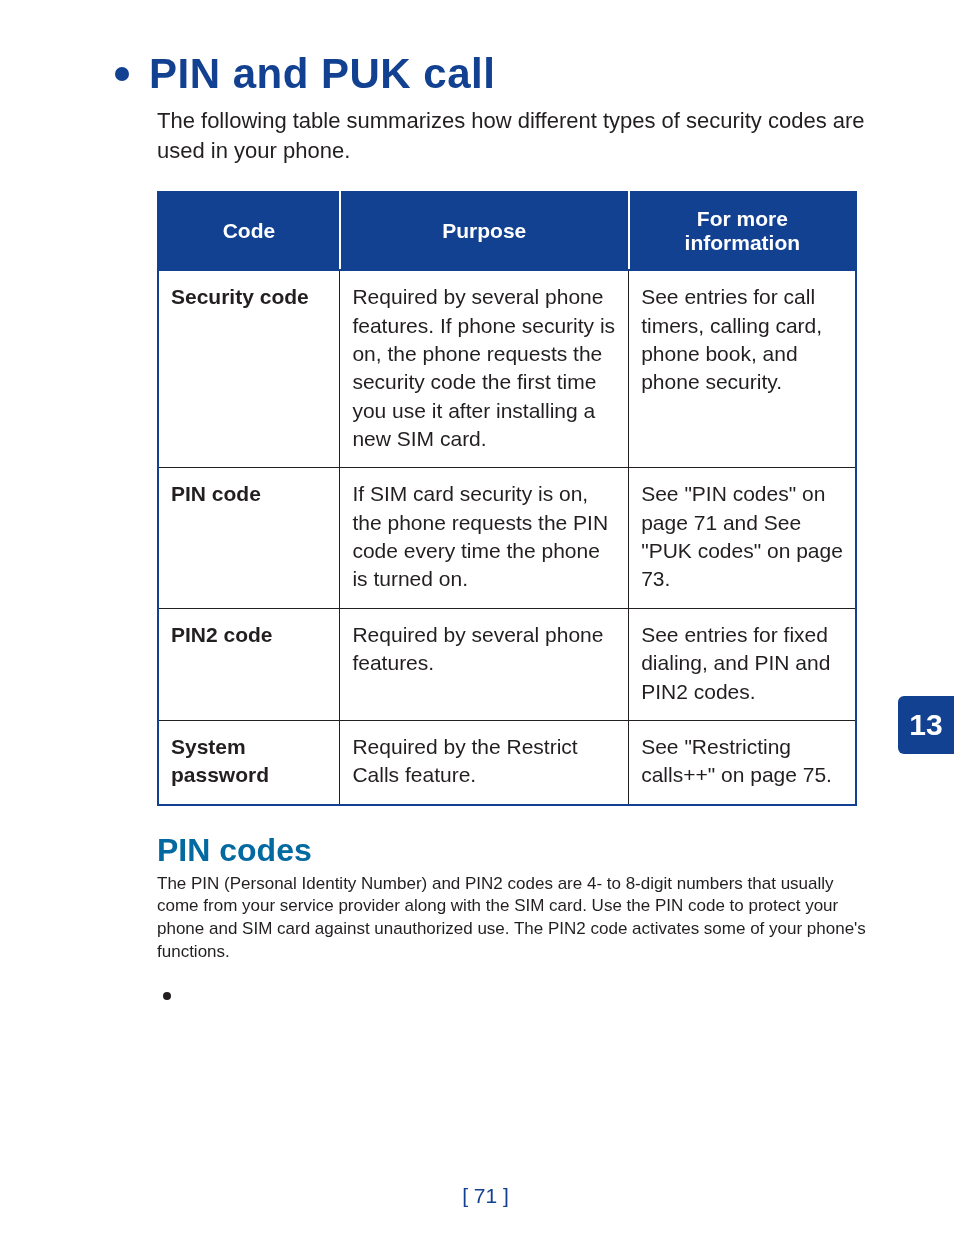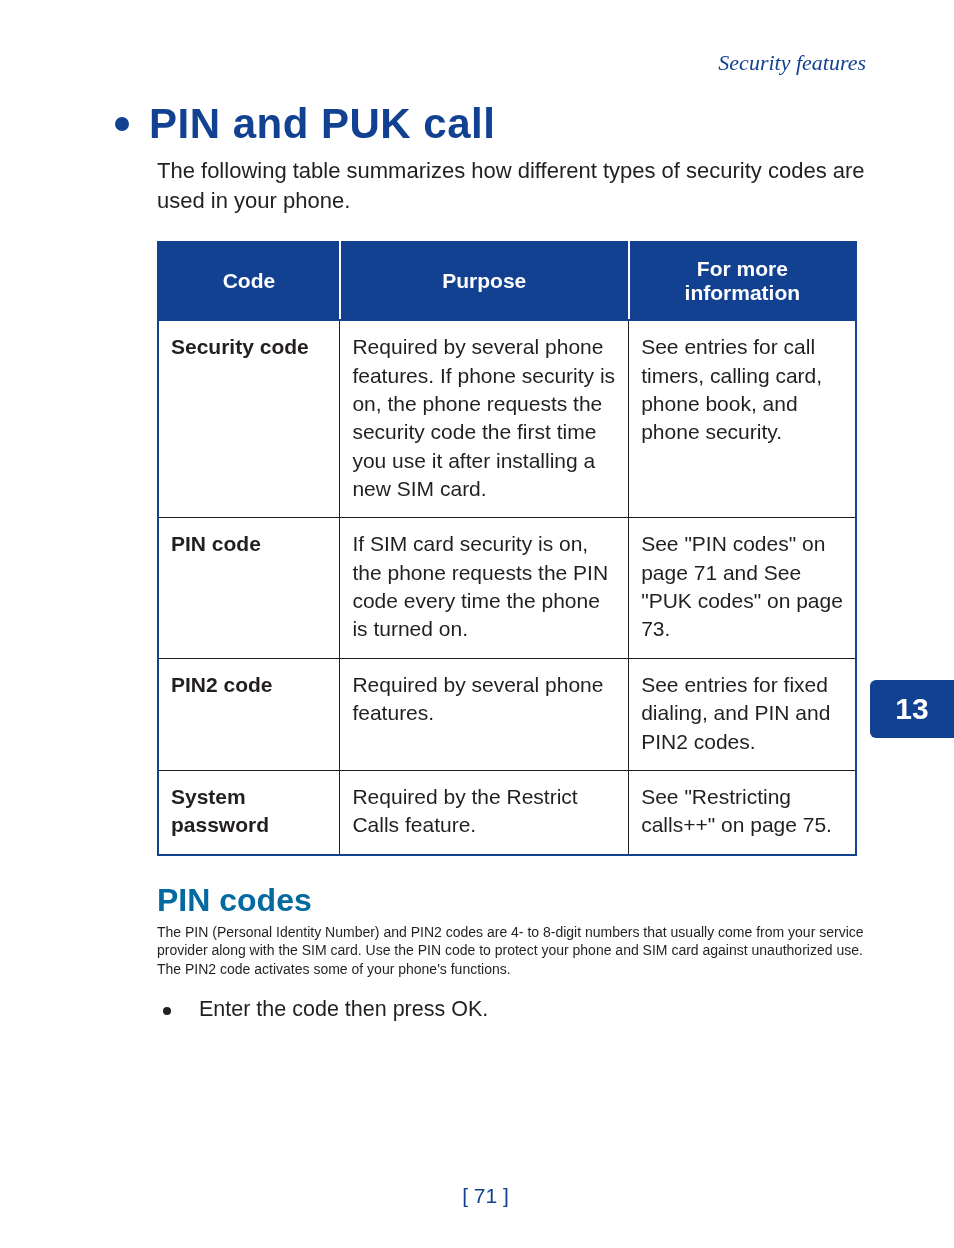--- a/index.html
+++ b/index.html
@@ -88,40 +88,40 @@
   .info-col { width: 215px; }
   .h2 {
     color: #0369a1;
     font-size: 32px;
     font-weight: 700;
     margin: 26px 0 4px 42px;
     font-family: "Trebuchet MS", "Segoe UI", Arial, sans-serif;
   }
   .body {
     margin: 0 0 18px 42px;
-    font-size: 14px;
+    font-size: 17px;
     line-height: 1.35;
     font-family: "Trebuchet MS", "Segoe UI", Arial, sans-serif;
   }
   .body .b { font-weight: 700; }
   .bullet-row {
     display: flex;
     margin: 0 0 0 42px;
     font-size: 21.5px;
     font-family: "Trebuchet MS", "Segoe UI", Arial, sans-serif;
   }
   .bullet-sm {
     width: 8px; height: 8px; border-radius: 50%;
     background: #231f20; margin: 10px 28px 0 6px; flex: 0 0 auto;
   }
   .chapter-tab {
     position: absolute;
     right: 0;
-    top: 680px;
-    width: 84px;
+    top: 696px;
+    width: 56px;
     height: 58px;
     background: #124191;
     color: #ffffff;
     font-size: 30px;
     font-weight: 700;
     display: flex;
     align-items: center;
     justify-content: center;
     border-top-left-radius: 6px;
     border-bottom-left-radius: 6px;
@@ -135,21 +135,20 @@
     color: #124191;
     font-size: 21px;
     font-family: "Trebuchet MS", Arial, sans-serif;
   }
 </style>
 </head>
 <body>
 
 <div class="page">
 
-  <div class="section-label">Security features</div>
 
   <div class="h1-row">
     <div class="bullet-lg"></div>
     <div class="h1">PIN and PUK call</div>
   </div>
 
   <p class="intro">The following table summarizes how different types of security codes are used in your phone.</p>
 
   <table class="tbl">
     <thead>
@@ -183,21 +182,18 @@
     </tbody>
   </table>
 
   <div class="h2">PIN codes</div>
 
   <p class="body">The PIN (Personal Identity Number) and PIN2 codes are 4- to 8-digit numbers that usually come from your service provider along with the SIM card. Use the PIN code to protect your phone and SIM card against unauthorized use. The PIN2 code activates some of your phone's functions.</p>
 
 
   <div class="bullet-row">
     <div class="bullet-sm"></div>
-    <div>
-      <span>Enter the code then press </span><span class="b">OK</span><span>.</span>
-    </div>
   </div>
 
   <div class="chapter-tab">13</div>
 
   <div class="page-num">[ 71 ]</div>
 </div>
 
 </body></html>

